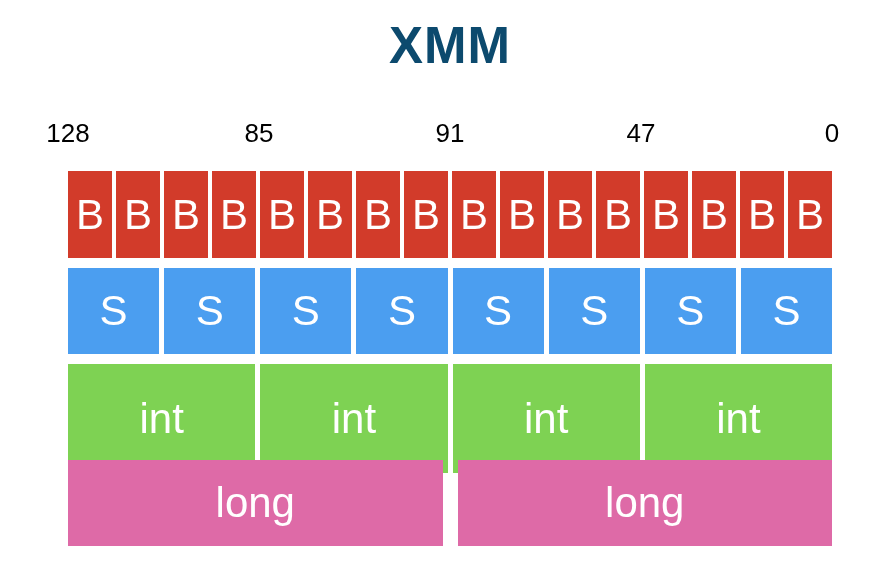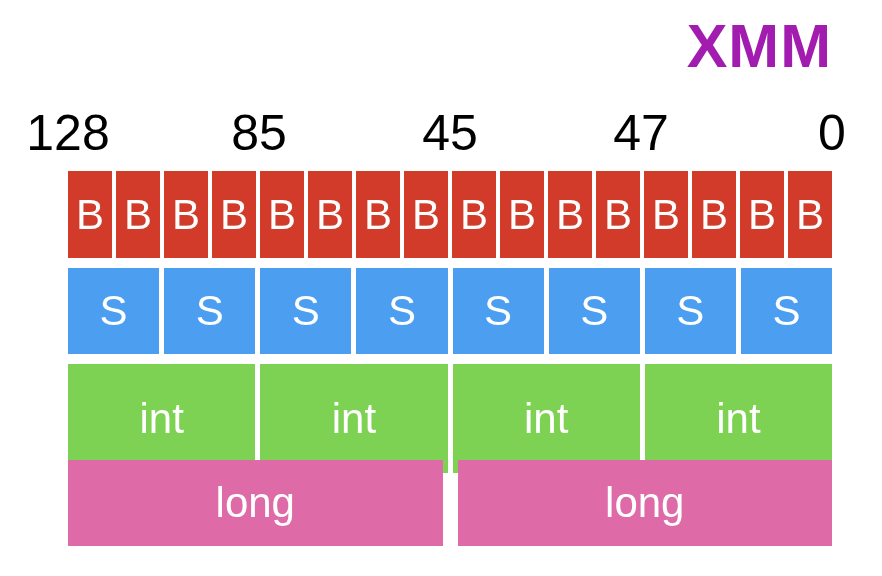--- a/index.html
+++ b/index.html
@@ -15,33 +15,33 @@
     background: #ffffff;
     overflow: hidden;
   }
   .title {
     position: absolute;
     left: 68px;
     width: 764px;
     top: 18px;
     height: 56px;
     line-height: 56px;
-    text-align: right;
-    font-size: 61px;
+    text-align: center;
+    font-size: 51px;
     font-weight: bold;
-    color: #a21caf;
+    color: #0c4a6e;
     letter-spacing: 1px;
   }
   .ticks {
     position: absolute;
     left: 68px;
     top: 110px;
     width: 764px;
     height: 46px;
-    font-size: 50px;
+    font-size: 26px;
     color: #000000;
   }
   .tick {
     position: absolute;
     transform: translateX(-50%);
     line-height: 46px;
     white-space: nowrap;
   }
   .tick:nth-child(1) { left: 0; }
   .tick:nth-child(2) { left: 25%; }
@@ -71,21 +71,21 @@
 </head>
 <body>
 
 <div class="canvas">
 
   <div class="title">XMM</div>
 
   <div class="ticks">
     <span class="tick">128</span>
     <span class="tick">85</span>
-    <span class="tick">45</span>
+    <span class="tick">91</span>
     <span class="tick">47</span>
     <span class="tick">0</span>
   </div>
 
   <div class="row row-bytes">
     <div class="cell" style="background-color: rgb(210, 59, 42);">B</div>
     <div class="cell" style="background-color: rgb(210, 59, 42);">B</div>
     <div class="cell" style="background-color: rgb(210, 59, 42);">B</div>
     <div class="cell" style="background-color: rgb(210, 59, 42);">B</div>
     <div class="cell" style="background-color: rgb(210, 59, 42);">B</div>

